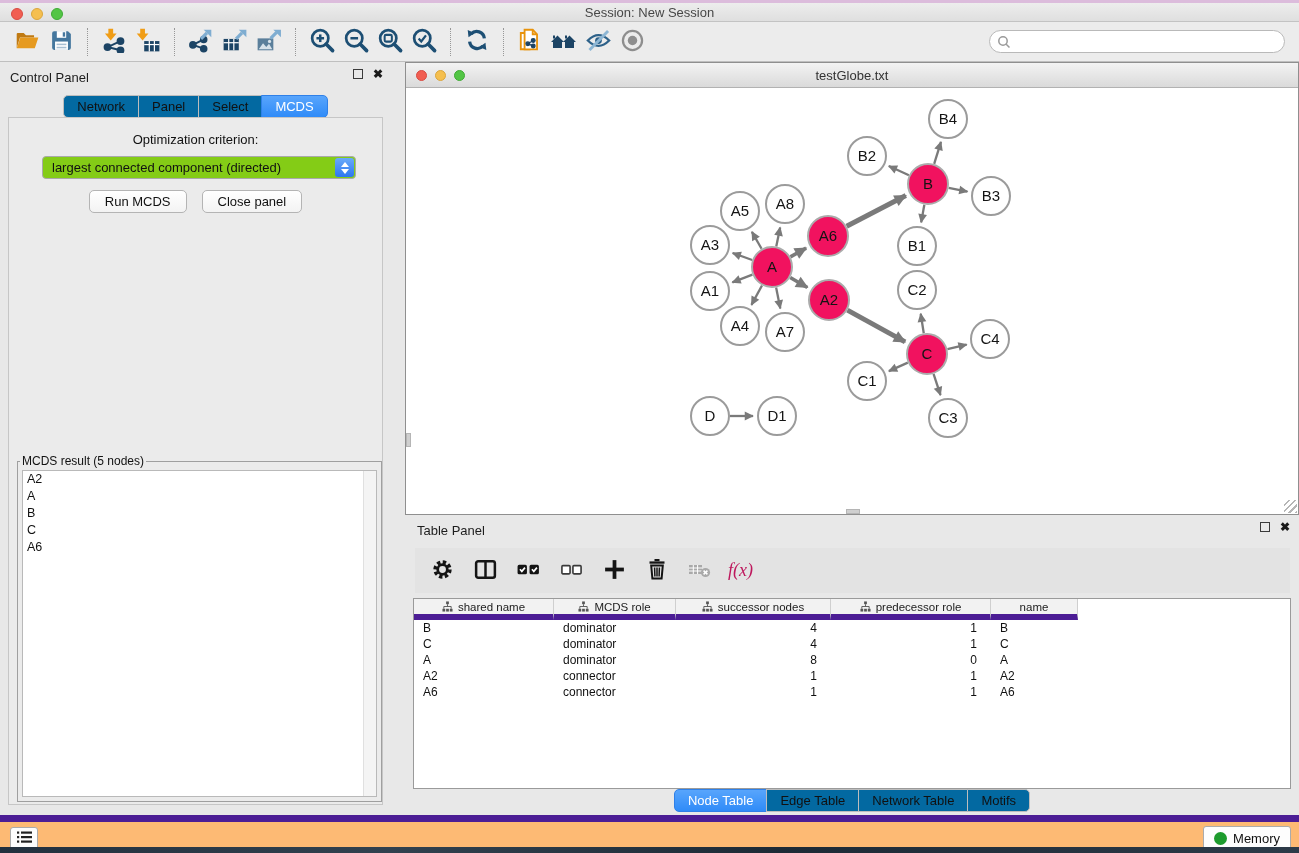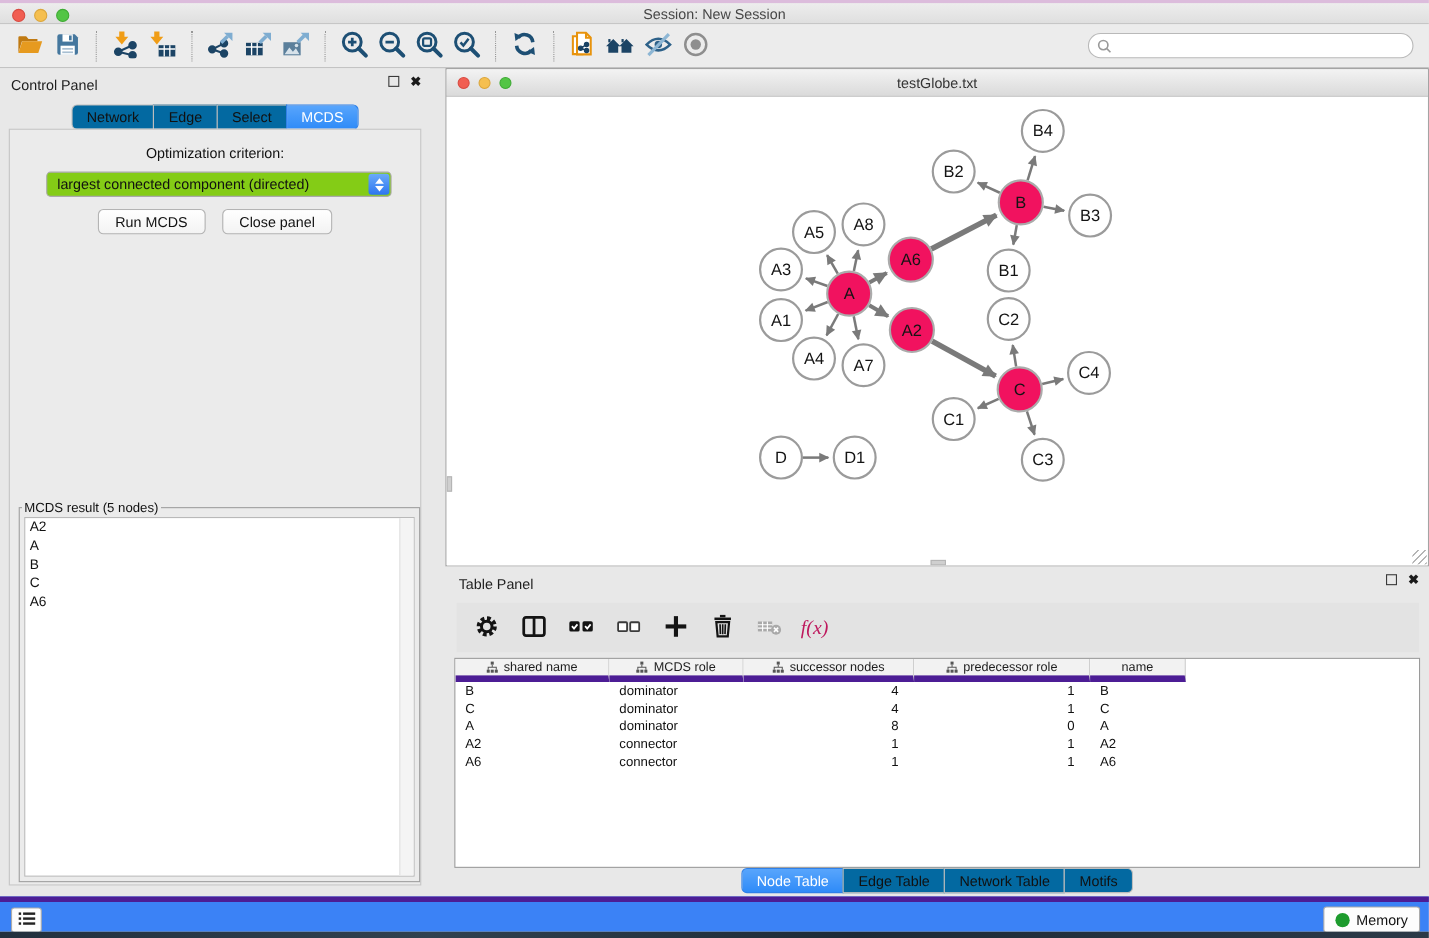--- a/index.html
+++ b/index.html
@@ -102,22 +102,22 @@
         font-size:11.5px; color:#1c1c1c; }
   .th svg { flex:0 0 auto; }
   .tr { display:flex; height:16px; align-items:center; }
   .td { font-size:12px; color:#111; overflow:hidden; white-space:nowrap; }
   .td.l { text-align:left; padding-left:9px; }
   .td.r { text-align:right; padding-right:14px; }
   .tp-tabs { position:absolute; left:0; right:0; top:274px; display:flex; justify-content:center; }
   .tp-head-btns { position:absolute; right:9px; top:7px; display:flex; gap:10px; align-items:center; }
 
   
-  .statusbar { position:absolute; left:0; top:815px; width:100%; height:32px; background:#3b82f6;
-               border-top:5px solid #4c1d95; }
+  .statusbar { position:absolute; left:0; top:815px; width:100%; height:32px; background:#fdba74;
+               border-top:7px solid #4c1d95; }
   .sb-list-btn { position:absolute; left:10px; top:5px; width:28px; height:23px; background:#fdfdfd;
                  border:1px solid #ababab; border-radius:3px; display:flex; align-items:center;
                  justify-content:center; cursor:pointer; }
   .memory-btn { position:absolute; right:8px; top:4px; height:24px; background:#fdfdfd;
                 border:1px solid #ababab; border-radius:3px; display:flex; align-items:center;
                 gap:6px; padding:0 10px; font-size:13px; color:#111; cursor:pointer; }
   .mem-dot { width:13px; height:13px; border-radius:50%; background:#1d9b2d; }
   .desktop-strip { position:absolute; left:0; top:847px; width:100%; height:6px;
                    background:linear-gradient(90deg,#22303e,#31414f 30%,#1d2a36 60%,#2c3a48); }
 </style>
@@ -307,21 +307,21 @@
     <div class="control-panel">
       <div class="panel-head">
         <span class="panel-title">Control Panel</span>
         <span class="panel-btns">
           <span class="float-box"></span>
           <span class="close-x">✖</span>
         </span>
       </div>
       <div class="cp-tabs" id="cp-tabs">
           <button class="seg">Network</button>
-          <button class="seg">Edge</button>
+          <button class="seg">Panel</button>
           <button class="seg">Select</button>
           <button class="seg sel">MCDS</button>
         </div>
       <div class="tab-content"></div>
       <div class="opt-label">Optimization criterion:</div>
       <div class="mc-select">
         <span>largest connected component (directed)</span>
         <span class="stepper">
             <span class="chev-up"></span>
             <span class="chev-dn"></span>

